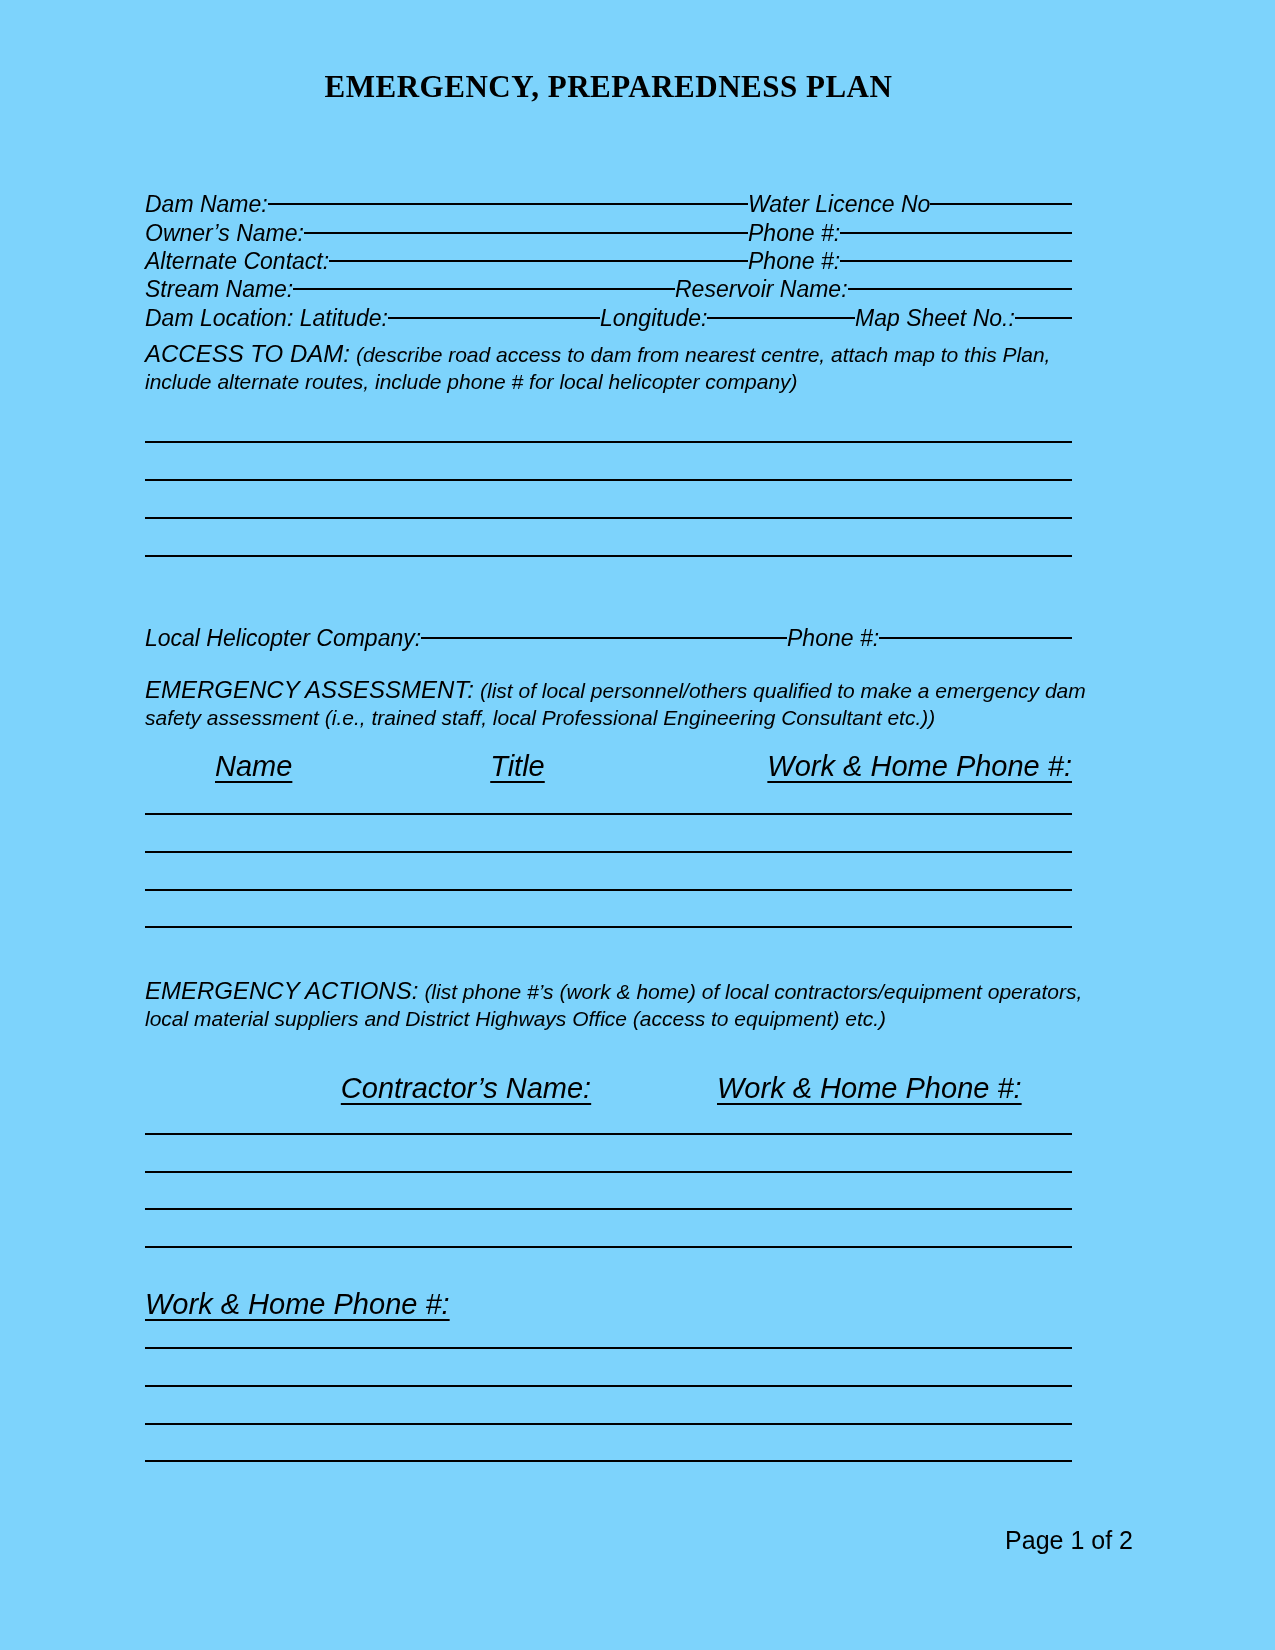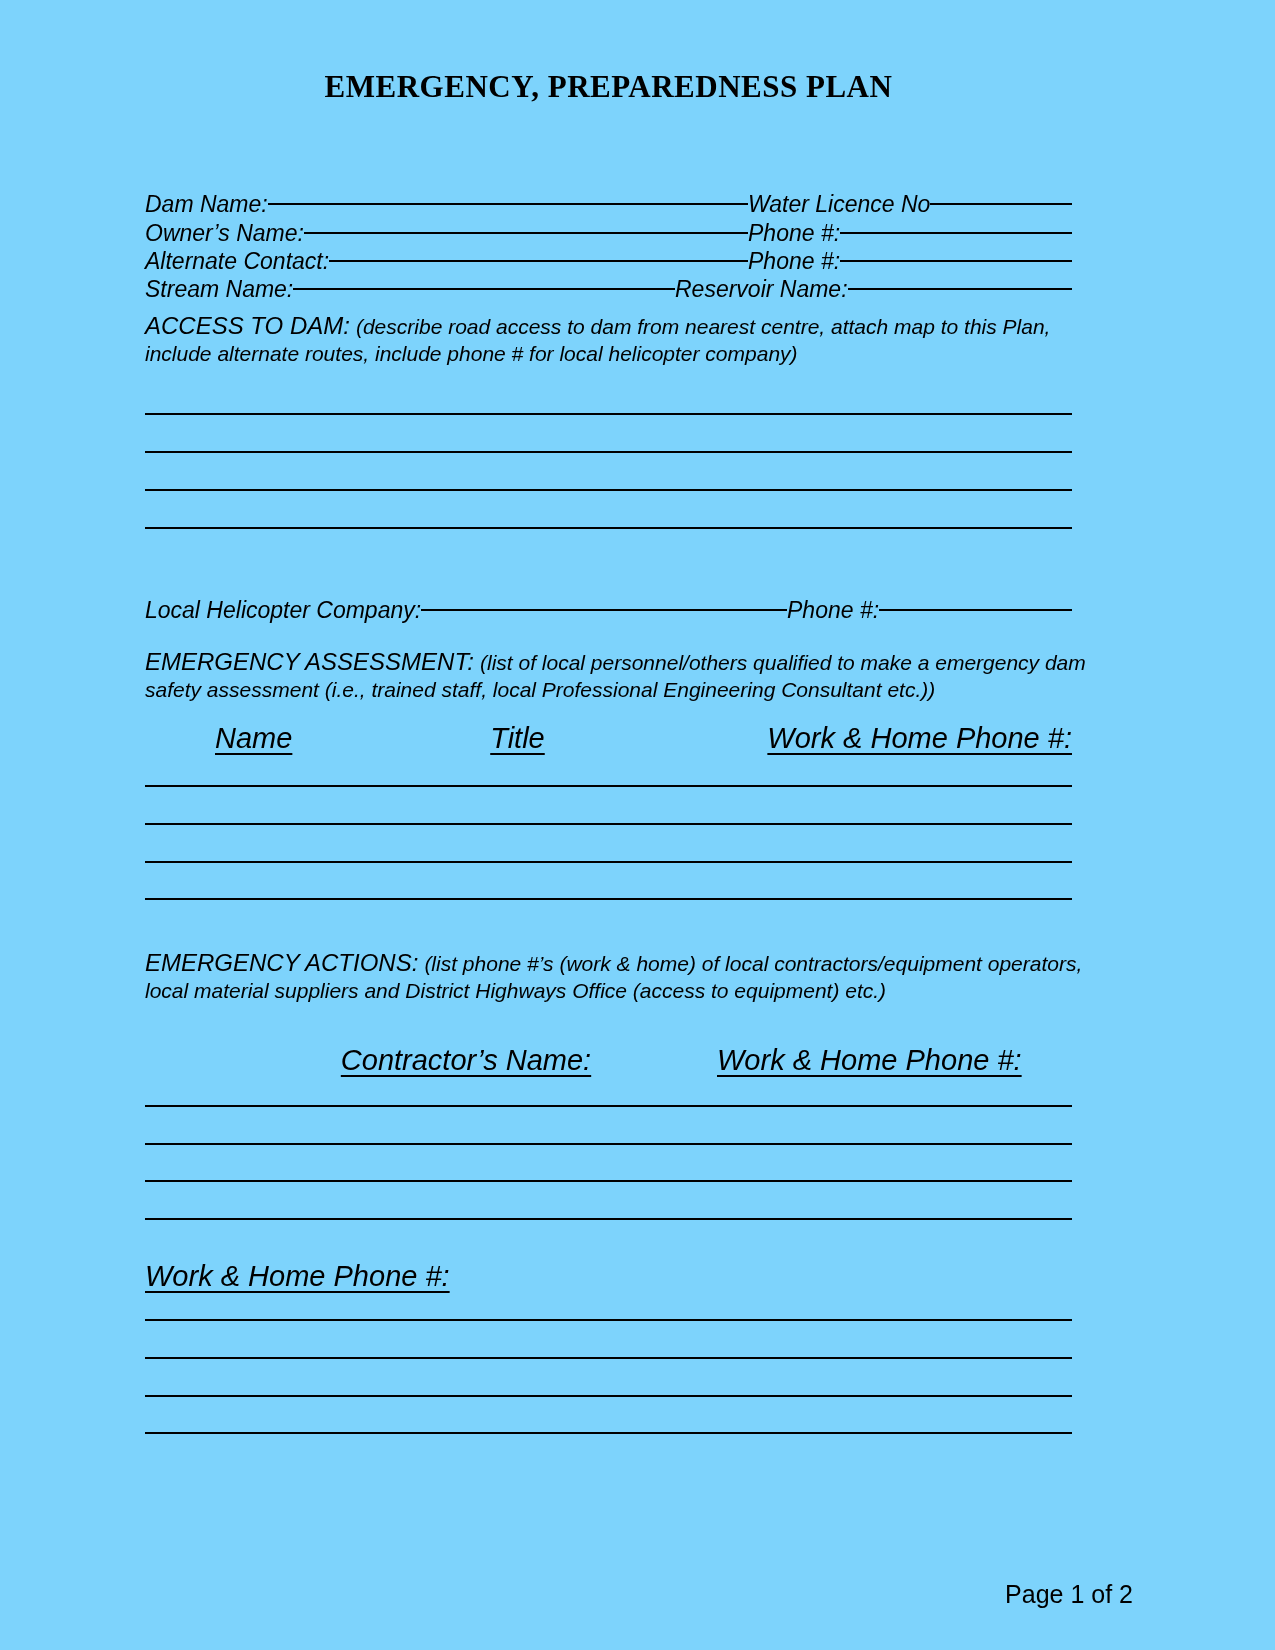--- a/index.html
+++ b/index.html
@@ -94,21 +94,21 @@
     white-space:nowrap;
   }
   .assessment-headers { margin-top:22px; }
   .assessment-headers .c1 { width:355px; padding-left:70px; }
   .assessment-headers .c2 { width:287px; }
   .pair-headers { margin-top:43px; }
   .pair-headers .c1 { width:572px; padding-left:70px;text-align:center; }
   
   .footer {
     position:absolute;
-    top:1580px;
+    top:1526px;
     right:142px;
     font-size:25px;
     line-height:28px;
   }
 </style>
 </head>
 <body>
 
 <div class="page">
   <div class="content">
@@ -154,20 +154,34 @@
         <div class="seg seg-left narrow">
           <span class="label">Stream Name:</span>
           <span class="fill"></span>
         </div>
         <div class="seg seg-right">
           <span class="label">Reservoir Name:</span>
           <span class="fill"></span>
         </div>
       </div>
 
+      <div class="info-row">
+        <div class="seg seg-a">
+          <span class="label">Dam Location: Latitude:</span>
+          <span class="fill"></span>
+        </div>
+        <div class="seg seg-b">
+          <span class="label">Longitude:</span>
+          <span class="fill"></span>
+        </div>
+        <div class="seg seg-c">
+          <span class="label">Map Sheet No.:</span>
+          <span class="fill"></span>
+        </div>
+      </div>
     </div>
 
     <p class="section-para para-access">
       <span class="section-title">ACCESS TO DAM:</span><span class="section-desc">(describe road access to dam from nearest centre, attach map to this Plan, include alternate routes, include phone # for local helicopter company)</span>
     </p>
 
     <div class="lines access-lines">
       <div></div>
       <div></div>
       <div></div>

